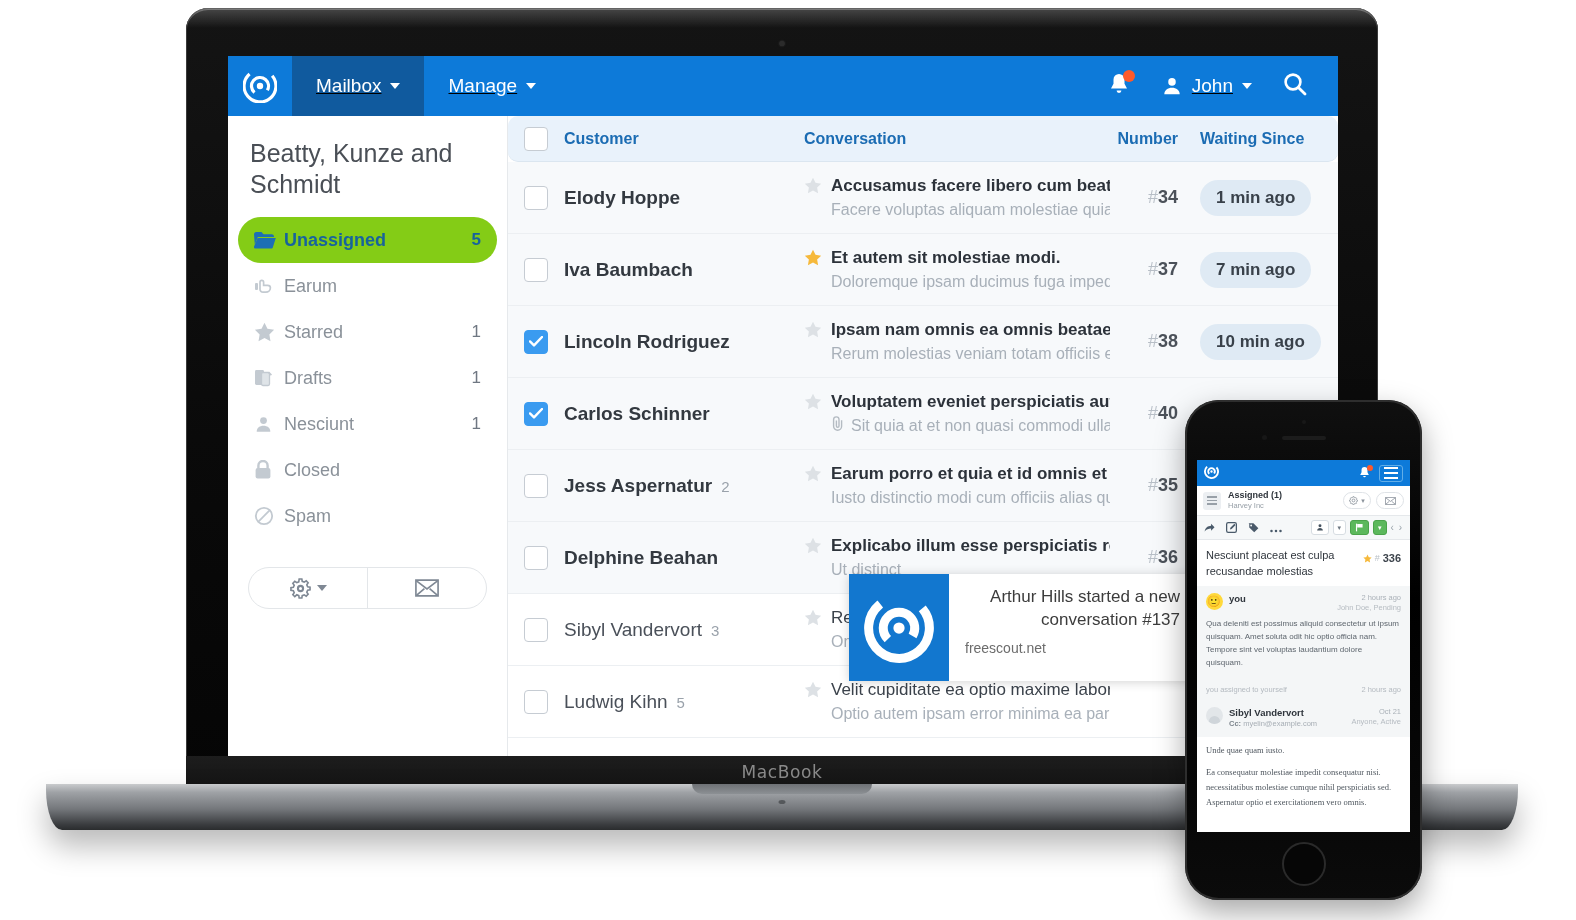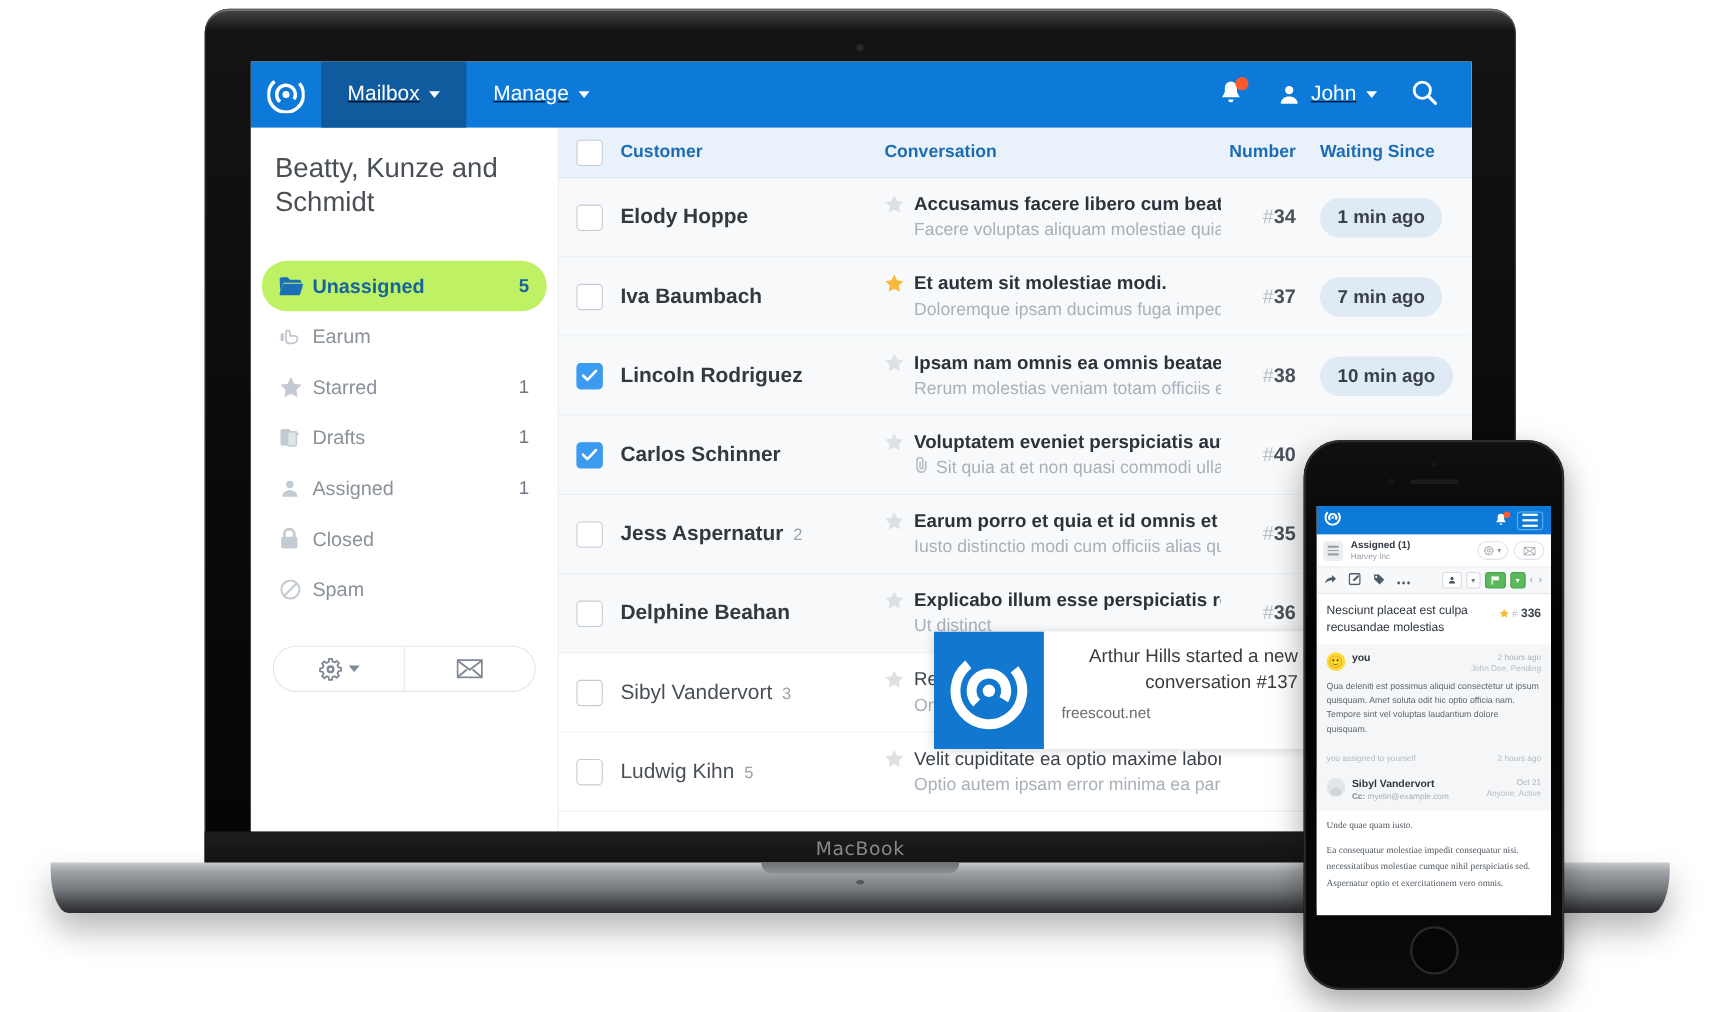--- a/index.html
+++ b/index.html
@@ -119,21 +119,21 @@
   .mailbox-title {
     font-size:25px; color:#4a4f56; line-height:1.22;
     padding:0 22px 18px 22px; font-weight:400;
   }
   .folder {
     display:flex; align-items:center;
     height:46px; margin:0 10px; padding:0 16px;
     border-radius:24px;
     color:#8a9199; font-size:18px;
   }
-  .folder.sel { background:#bef264; color:#17639d; font-weight:700;margin-top:20px; }
+  .folder.sel { background:#84cc16; color:#17639d; font-weight:700; }
   .folder .ic {
     width:30px; flex:0 0 30px; display:flex; align-items:center;
     justify-content:flex-start;
   }
   .folder .lbl { flex:1; }
   .folder .cnt { font-size:17px; }
   .folder.sel .cnt { color:#17639d; font-weight:700; }
   .folder .cnt.dim { color:#6f7782; font-weight:400; }
 
   .sb-actions {
@@ -146,21 +146,21 @@
     flex:1; display:flex; align-items:center; justify-content:center;
     gap:6px; color:#7f8894;
   }
   .sb-actions > div + div { border-left:1px solid #e3e6e9; }
 
   
   .list { flex:1; min-width:0; background:#fff; }
   .list-head {
     display:flex; align-items:center; height:46px;
     background:#e9f2fb; border-bottom:1px solid #dbe6f0;
-    color:#1b6cb3; font-size:16px; font-weight:700;
+    color:#1b6cb3; font-size:16px; font-weight:700;border-radius:10px;
   }
   .col-cb { width:56px; flex:0 0 56px; display:flex; justify-content:center; }
   .col-cust { width:240px; flex:0 0 240px; }
   .col-conv { flex:1; min-width:0; }
   .col-num { width:78px; flex:0 0 78px; text-align:right; padding-right:10px;}
   .col-wait { width:150px; flex:0 0 150px; padding-left:12px;}
 
   .cbox {
     width:24px; height:24px; border:1px solid #c6ccd3;
     border-radius:4px; background:#fff;
@@ -455,21 +455,21 @@
             <span class="cnt dim">1</span>
           </div>
 
           <div class="folder">
             <span class="ic">
               <svg width="19" height="19" viewBox="0 0 24 24">
                 <circle cx="12" cy="7" r="4.3" fill="#c3cad1"></circle>
                 <path d="M3.4 21c0-4.7 3.9-7.4 8.6-7.4s8.6 2.7 8.6 7.4z" fill="#c3cad1"></path>
               </svg>
             </span>
-            <span class="lbl">Assigned</span>
+            <span class="lbl">Nesciunt</span>
             <span class="cnt dim">1</span>
           </div>
 
           <div class="folder">
             <span class="ic">
               <svg width="18" height="20" viewBox="0 0 18 20">
                 <path d="M4.4 8.5V5.6a4.6 4.6 0 019.2 0v2.9" fill="none" stroke="#c3cad1" stroke-width="2.4"></path>
                 <rect x="1.6" y="8" width="14.8" height="10.6" rx="2" fill="#c3cad1"></rect>
               </svg>
             </span>

